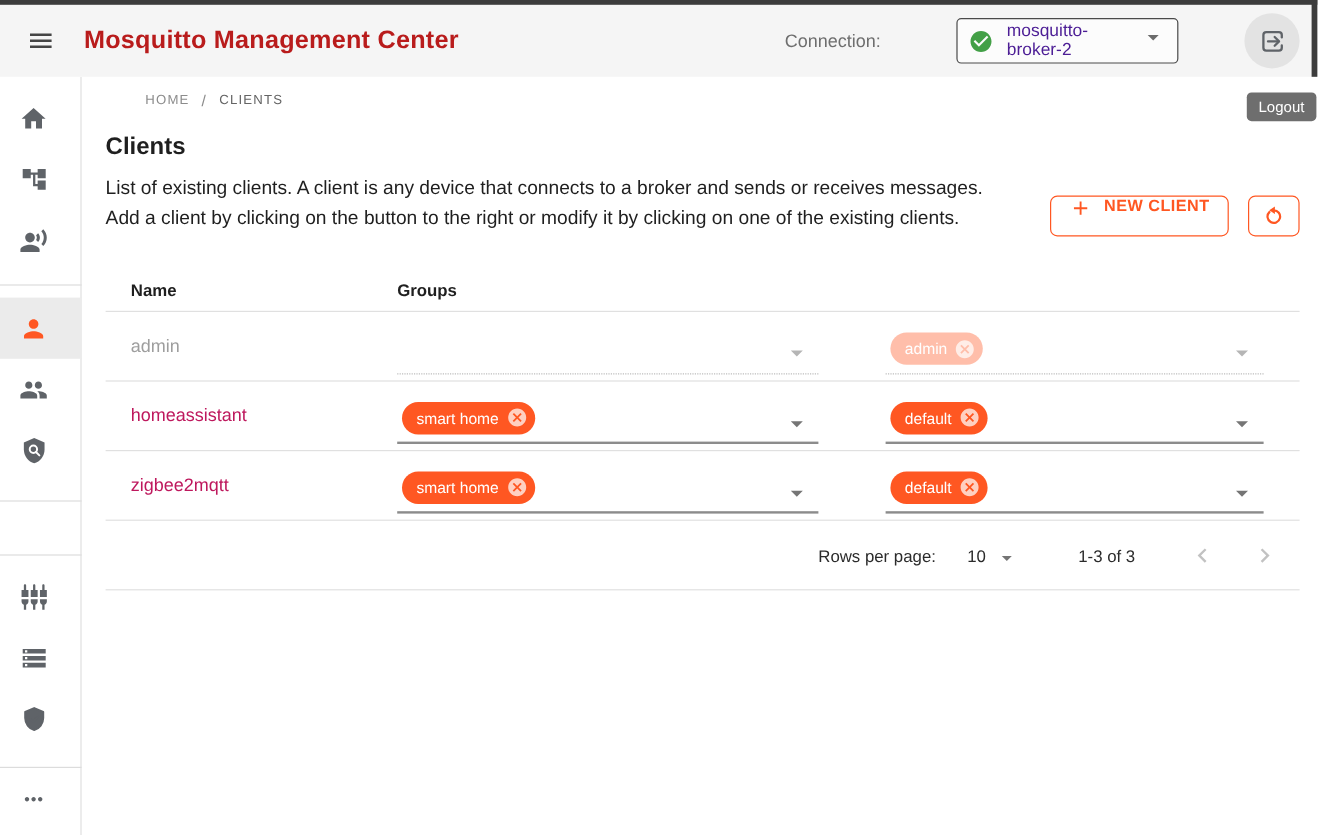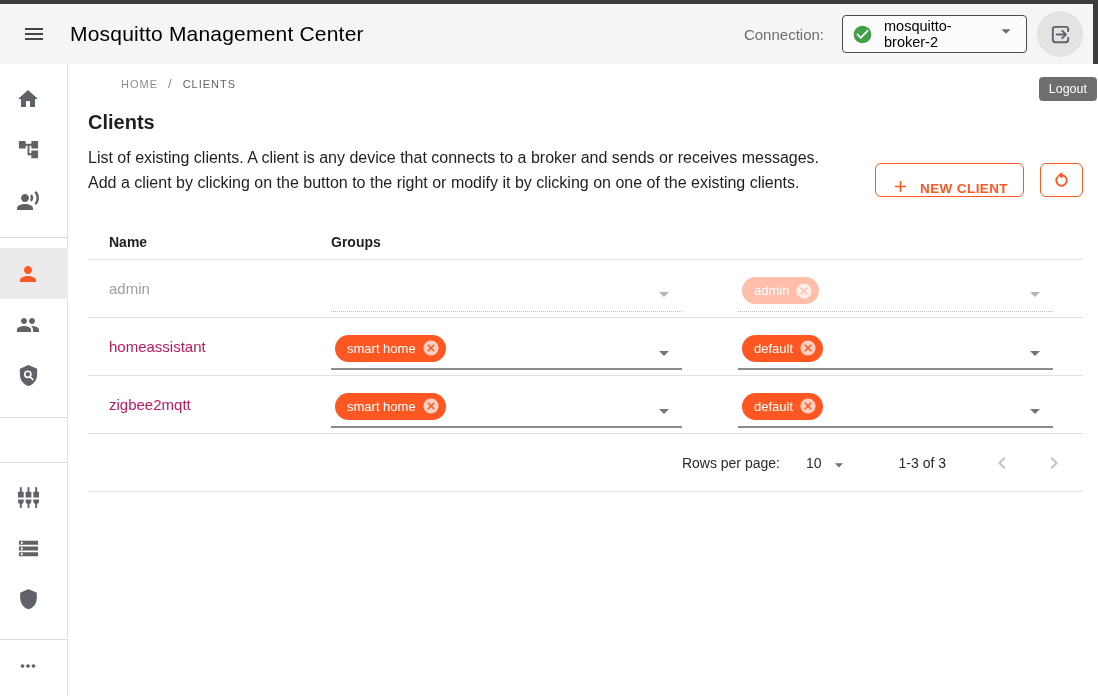--- a/index.html
+++ b/index.html
@@ -10,28 +10,28 @@
   }
   svg { display:block; }
 
   
   .topbar { position:absolute; top:0; left:0; width:1098px; height:4px; background:#3c3c3c; z-index:6; }
   .header {
     position:absolute; top:4px; left:0; width:1098px; height:60px;
     background:#f5f5f5; display:flex; align-items:center; z-index:5;
   }
   .hamburger { margin-left:16px; width:36px; height:36px; border:none; background:transparent; display:flex; align-items:center; justify-content:center; cursor:pointer; }
-  .app-title { margin-left:18px; font-size:21px; font-weight:normal; color:#000000; letter-spacing:.2px; }
-  .header-right { margin-left:auto; display:flex; align-items:center; }
+  .app-title { margin-left:18px; font-size:21px; font-weight:bold; color:#b91c1c; letter-spacing:.2px; }
+  .header-right { margin-left:auto; display:flex; align-items:center;gap:45px; }
   .connection-label { font-size:15px; color:#6e6e6e; margin-right:18px; }
   .connection-select {
     display:flex; align-items:center; width:185px; height:38px;
     border:1px solid #4a4a4a; border-radius:4px; background:#fcfcfc; padding:0 9px; cursor:pointer;
   }
-  .connection-select .value { font-size:14.5px; color:#000000; margin-left:11px; }
+  .connection-select .value { font-size:14.5px; color:#4c1d95; margin-left:11px; }
   .connection-select .caret { margin-left:auto; margin-bottom:6px; }
   .logout-btn {
     width:46px; height:46px; border-radius:50%; background:#e3e3e3; border:none;
     display:flex; align-items:center; justify-content:center; margin-left:10px; margin-right:15px; cursor:pointer;
   }
   .header-scroll { position:absolute; top:0; right:0; width:5px; height:64px; background:#3c3c3c; z-index:7; }
   .logout-tooltip {
     position:absolute; top:77px; right:1px; background:#6e6e6e; color:#ffffff;
     font-size:12.5px; padding:5px 10px; border-radius:4px; z-index:8;
   }
@@ -57,21 +57,21 @@
   .main { position:absolute; left:88px; top:64px; width:995px; }
   .breadcrumb { margin-top:12px; font-size:11px; letter-spacing:1px; display:flex; align-items:center; gap:10px;margin-left:33px; }
   .bc-home { color:#8c8c8c; cursor:pointer; }
   .bc-sep { color:#8c8c8c; font-size:13px; }
   .bc-current { color:#646464; }
   .page-title { margin-top:20px; font-size:20px; font-weight:bold; color:#1f1f1f; }
   .intro { position:relative; margin-top:11px; }
   .description { width:742px; font-size:16px; line-height:25px; color:#1f1f1f; }
   .actions { position:absolute; top:18px; right:0; display:flex; }
   .new-client-btn {
-    height:34px; display:flex; align-items:flex-end; gap:10px; padding:0 15px;
+    height:34px; display:flex; align-items:flex-start; gap:10px; padding:0 15px;
     background:#ffffff; border:1px solid #ff5722; border-radius:6px; color:#ff5722;
     font-family:"Liberation Sans",sans-serif; font-size:13.5px; font-weight:bold; letter-spacing:.4px; cursor:pointer;
   }
   .refresh-btn {
     width:43px; height:34px; margin-left:16px; background:#ffffff;
     border:1px solid #ff5722; border-radius:6px; display:flex; align-items:center; justify-content:center; cursor:pointer;
   }
 
   
   .table { margin-top:29px; width:995px; }

